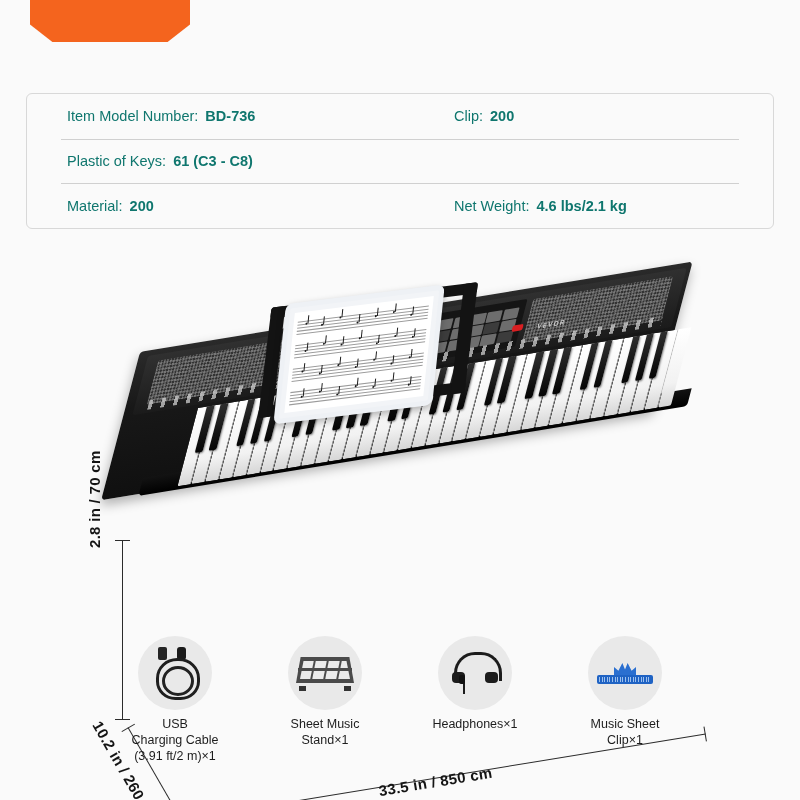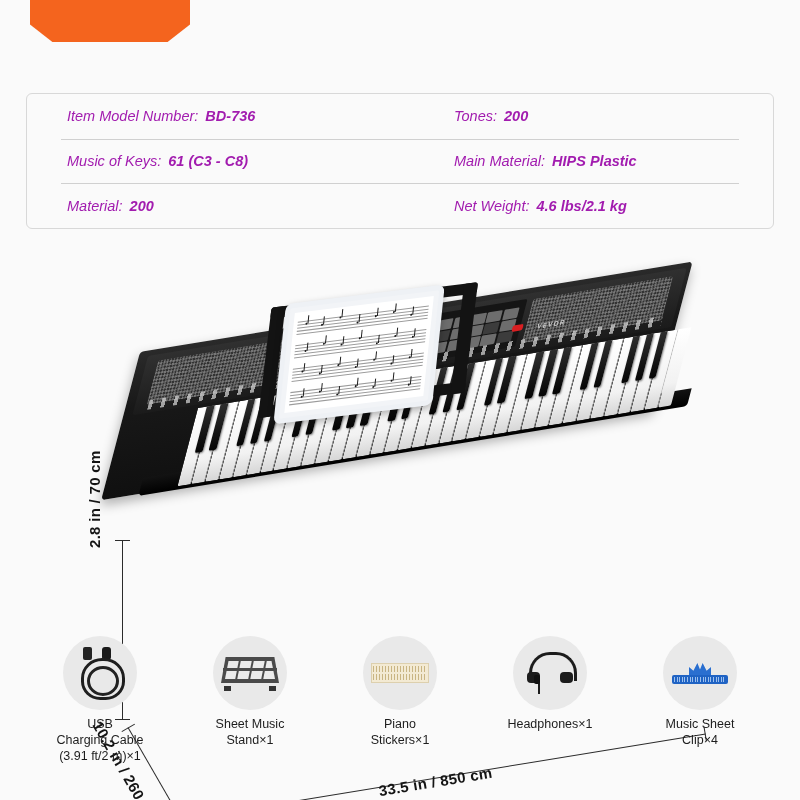--- a/index.html
+++ b/index.html
@@ -27,21 +27,21 @@
   }
   .spec-row{
     display:flex;height:33.33%;position:relative;align-items:center;
   }
   .spec-row+.spec-row:before{
     content:"";position:absolute;left:34px;right:34px;top:0;height:1px;background:#d0d0d0;
   }
   .spec-cell{
     flex:1;display:flex;align-items:center;
     padding-left:40px;box-sizing:border-box;
-    font-size:14.5px;color:#a21caf;white-space:nowrap;font-style:italic;
+    font-size:14.5px;color:#0f766e;white-space:nowrap;
   }
   .spec-cell.right{padding-left:68px;}
   .spec-label{font-weight:400;}
   .spec-value{font-weight:700;margin-left:7px;}
 
   
   .photo{position:absolute;left:0;top:240px;width:800px;height:385px;}
 
   
   .dim-v-line{
@@ -311,33 +311,29 @@
   <div class="banner"></div>
 
   <div class="spec-table">
 
     <div class="spec-row">
       <div class="spec-cell">
         <span class="spec-label">Item Model Number:</span>
         <span class="spec-value">BD-736</span>
       </div>
       <div class="spec-cell right">
-        <span class="spec-label">Tones:</span>
+        <span class="spec-label">Clip:</span>
         <span class="spec-value">200</span>
       </div>
     </div>
 
     <div class="spec-row">
       <div class="spec-cell">
-        <span class="spec-label">Music of Keys:</span>
+        <span class="spec-label">Plastic of Keys:</span>
         <span class="spec-value">61 (C3 - C8)</span>
-      </div>
-      <div class="spec-cell right">
-        <span class="spec-label">Main Material:</span>
-        <span class="spec-value">HIPS Plastic</span>
       </div>
     </div>
 
     <div class="spec-row">
       <div class="spec-cell">
         <span class="spec-label">Material:</span>
         <span class="spec-value">200</span>
       </div>
       <div class="spec-cell right">
         <span class="spec-label">Net Weight:</span>
@@ -621,30 +617,20 @@
             <i class="slat" style="left:42px"></i>
           <i class="bar"></i>
             <i class="foot l"></i>
             <i class="foot r"></i>
         </span>
       </div>
       <div class="acc-label">Sheet Music
 Stand×1</div>
     </div>
 
-    <div class="acc">
-      <div class="acc-circle">
-        <span class="ic-stickers">
-          <i class="r t"></i>
-            <i class="r b"></i>
-        </span>
-      </div>
-      <div class="acc-label">Piano
-Stickers×1</div>
-    </div>
 
     <div class="acc">
       <div class="acc-circle">
         <span class="ic-hp">
           <i class="band"></i>
             <i class="cup l"></i>
             <i class="cup r"></i>
             <i class="wire"></i>
             <i class="mic"></i>
         </span>
@@ -653,18 +639,18 @@
     </div>
 
     <div class="acc">
       <div class="acc-circle">
         <span class="ic-clip">
           <i class="crown"></i>
             <i class="strip"></i>
         </span>
       </div>
       <div class="acc-label">Music Sheet
-Clip×4</div>
+Clip×1</div>
     </div>
 
   </div>
 
 </div>
 
 </body></html>

